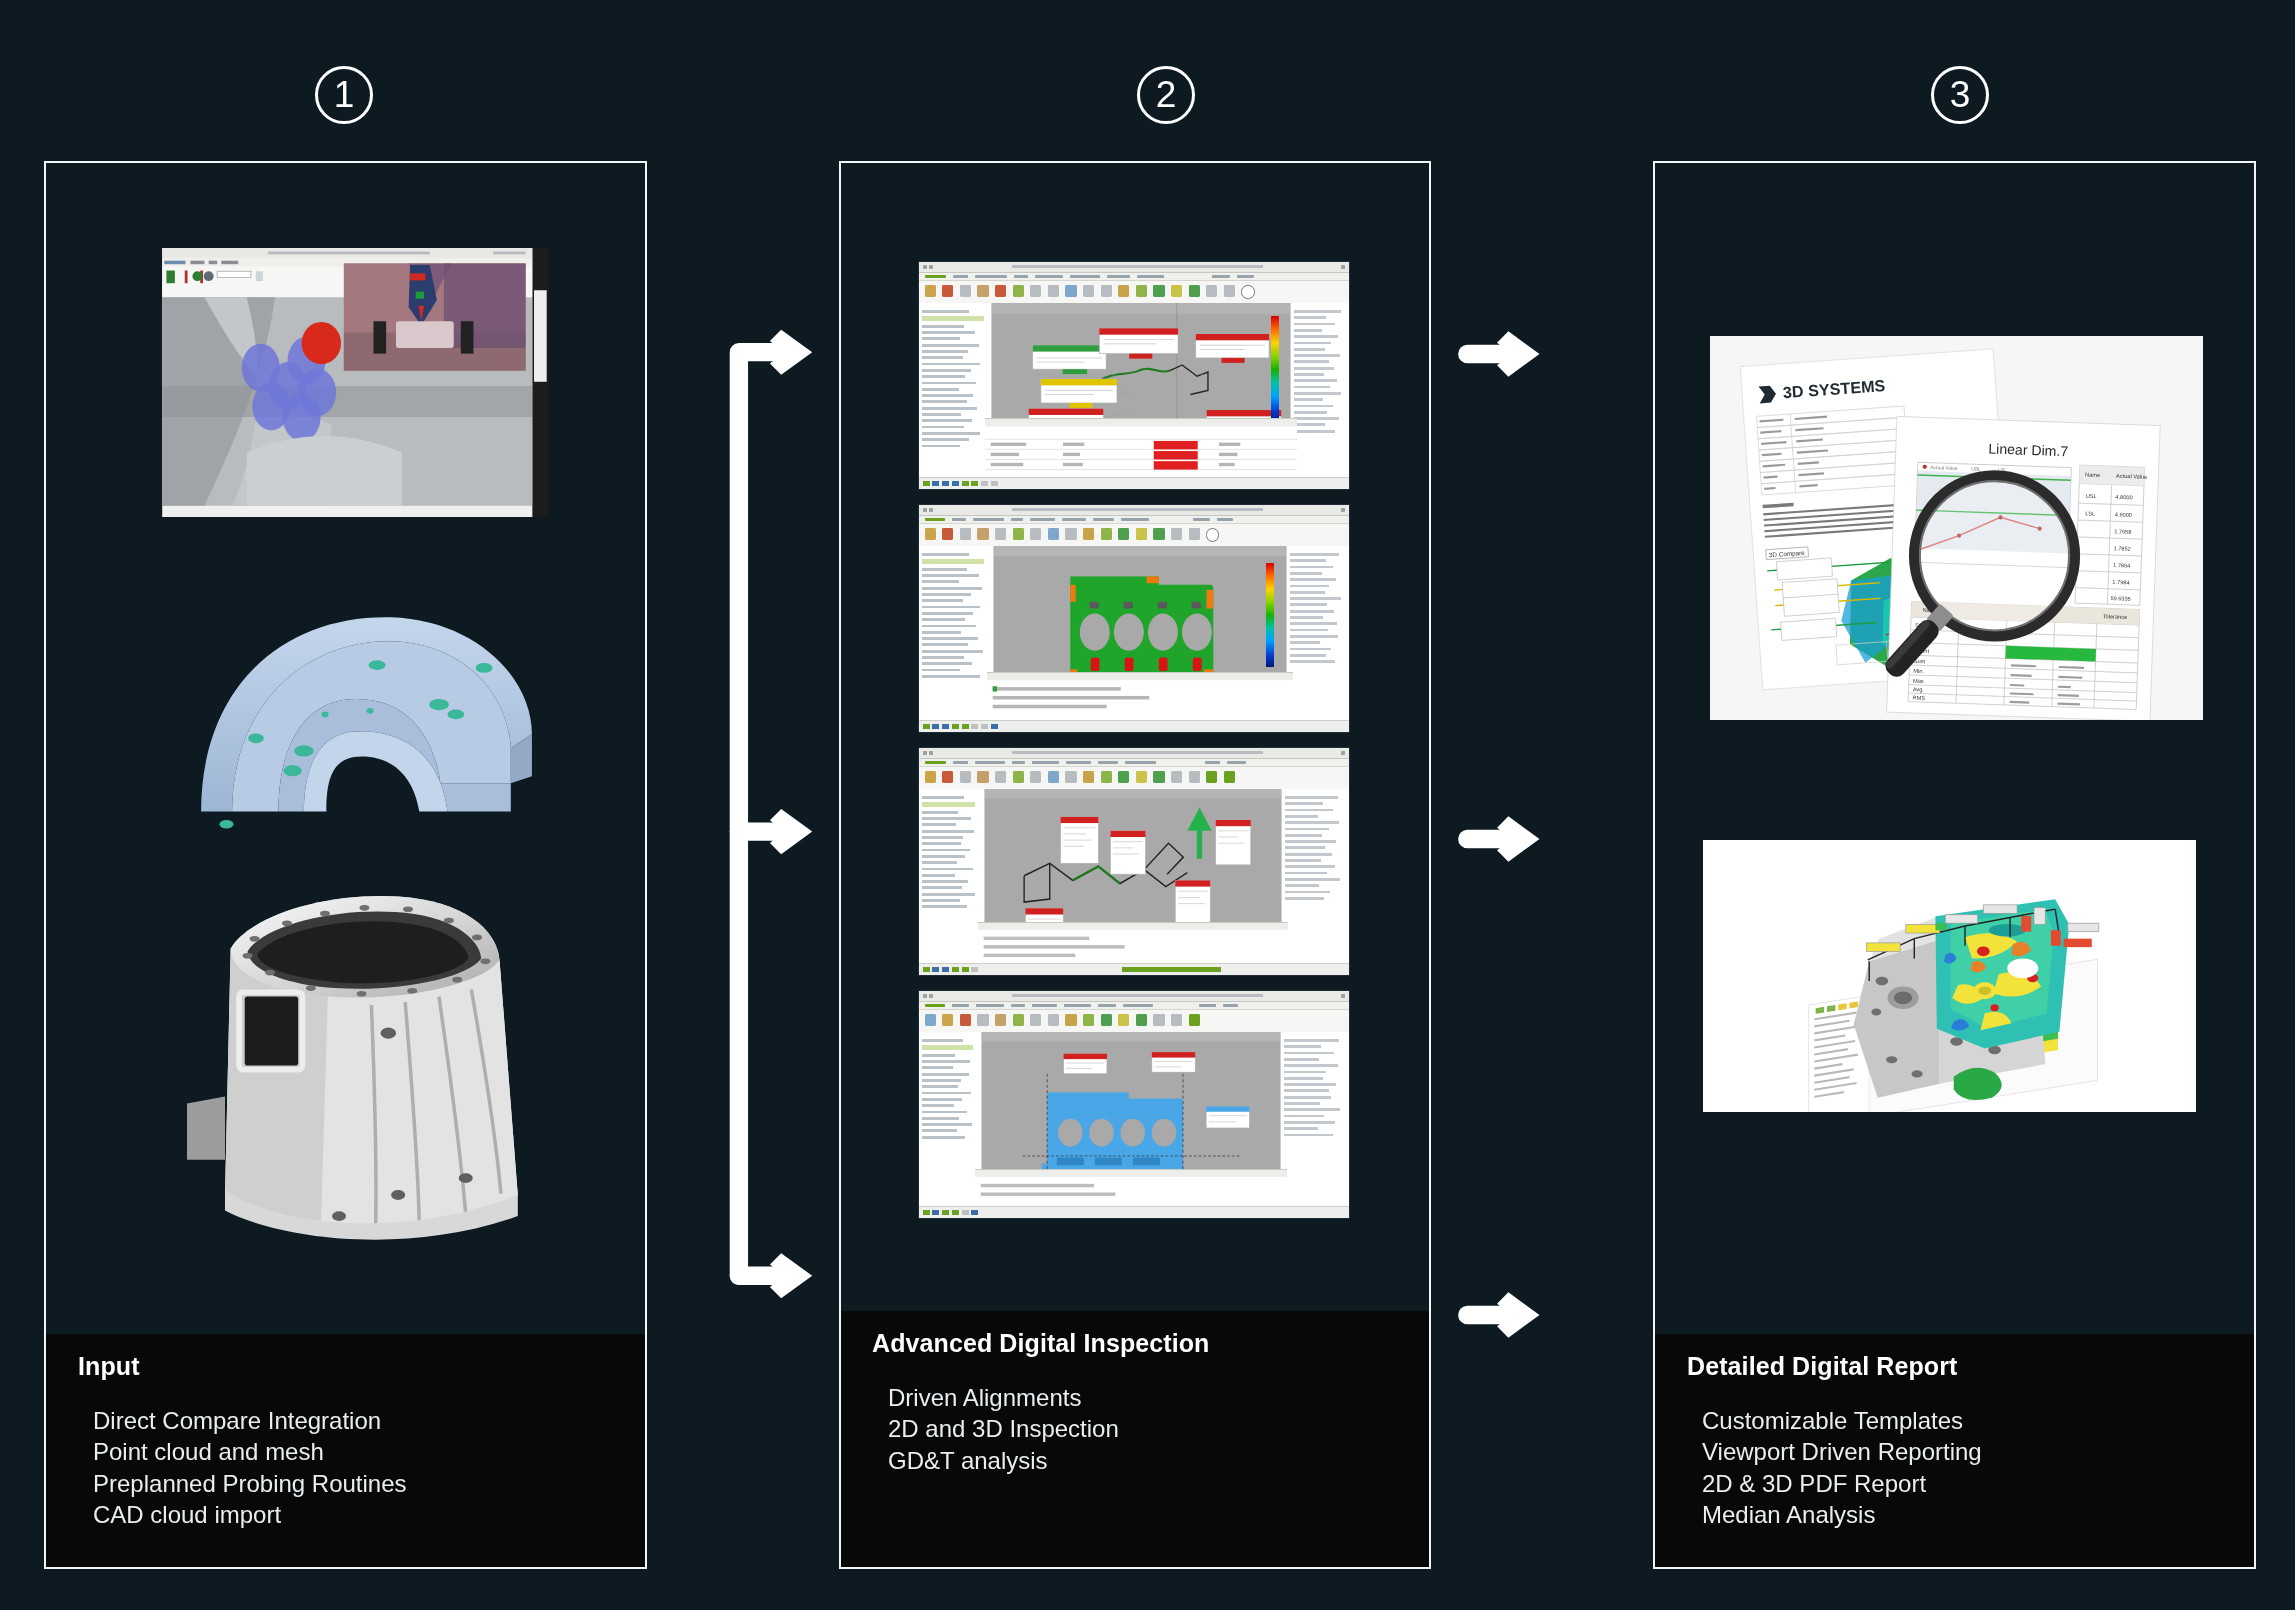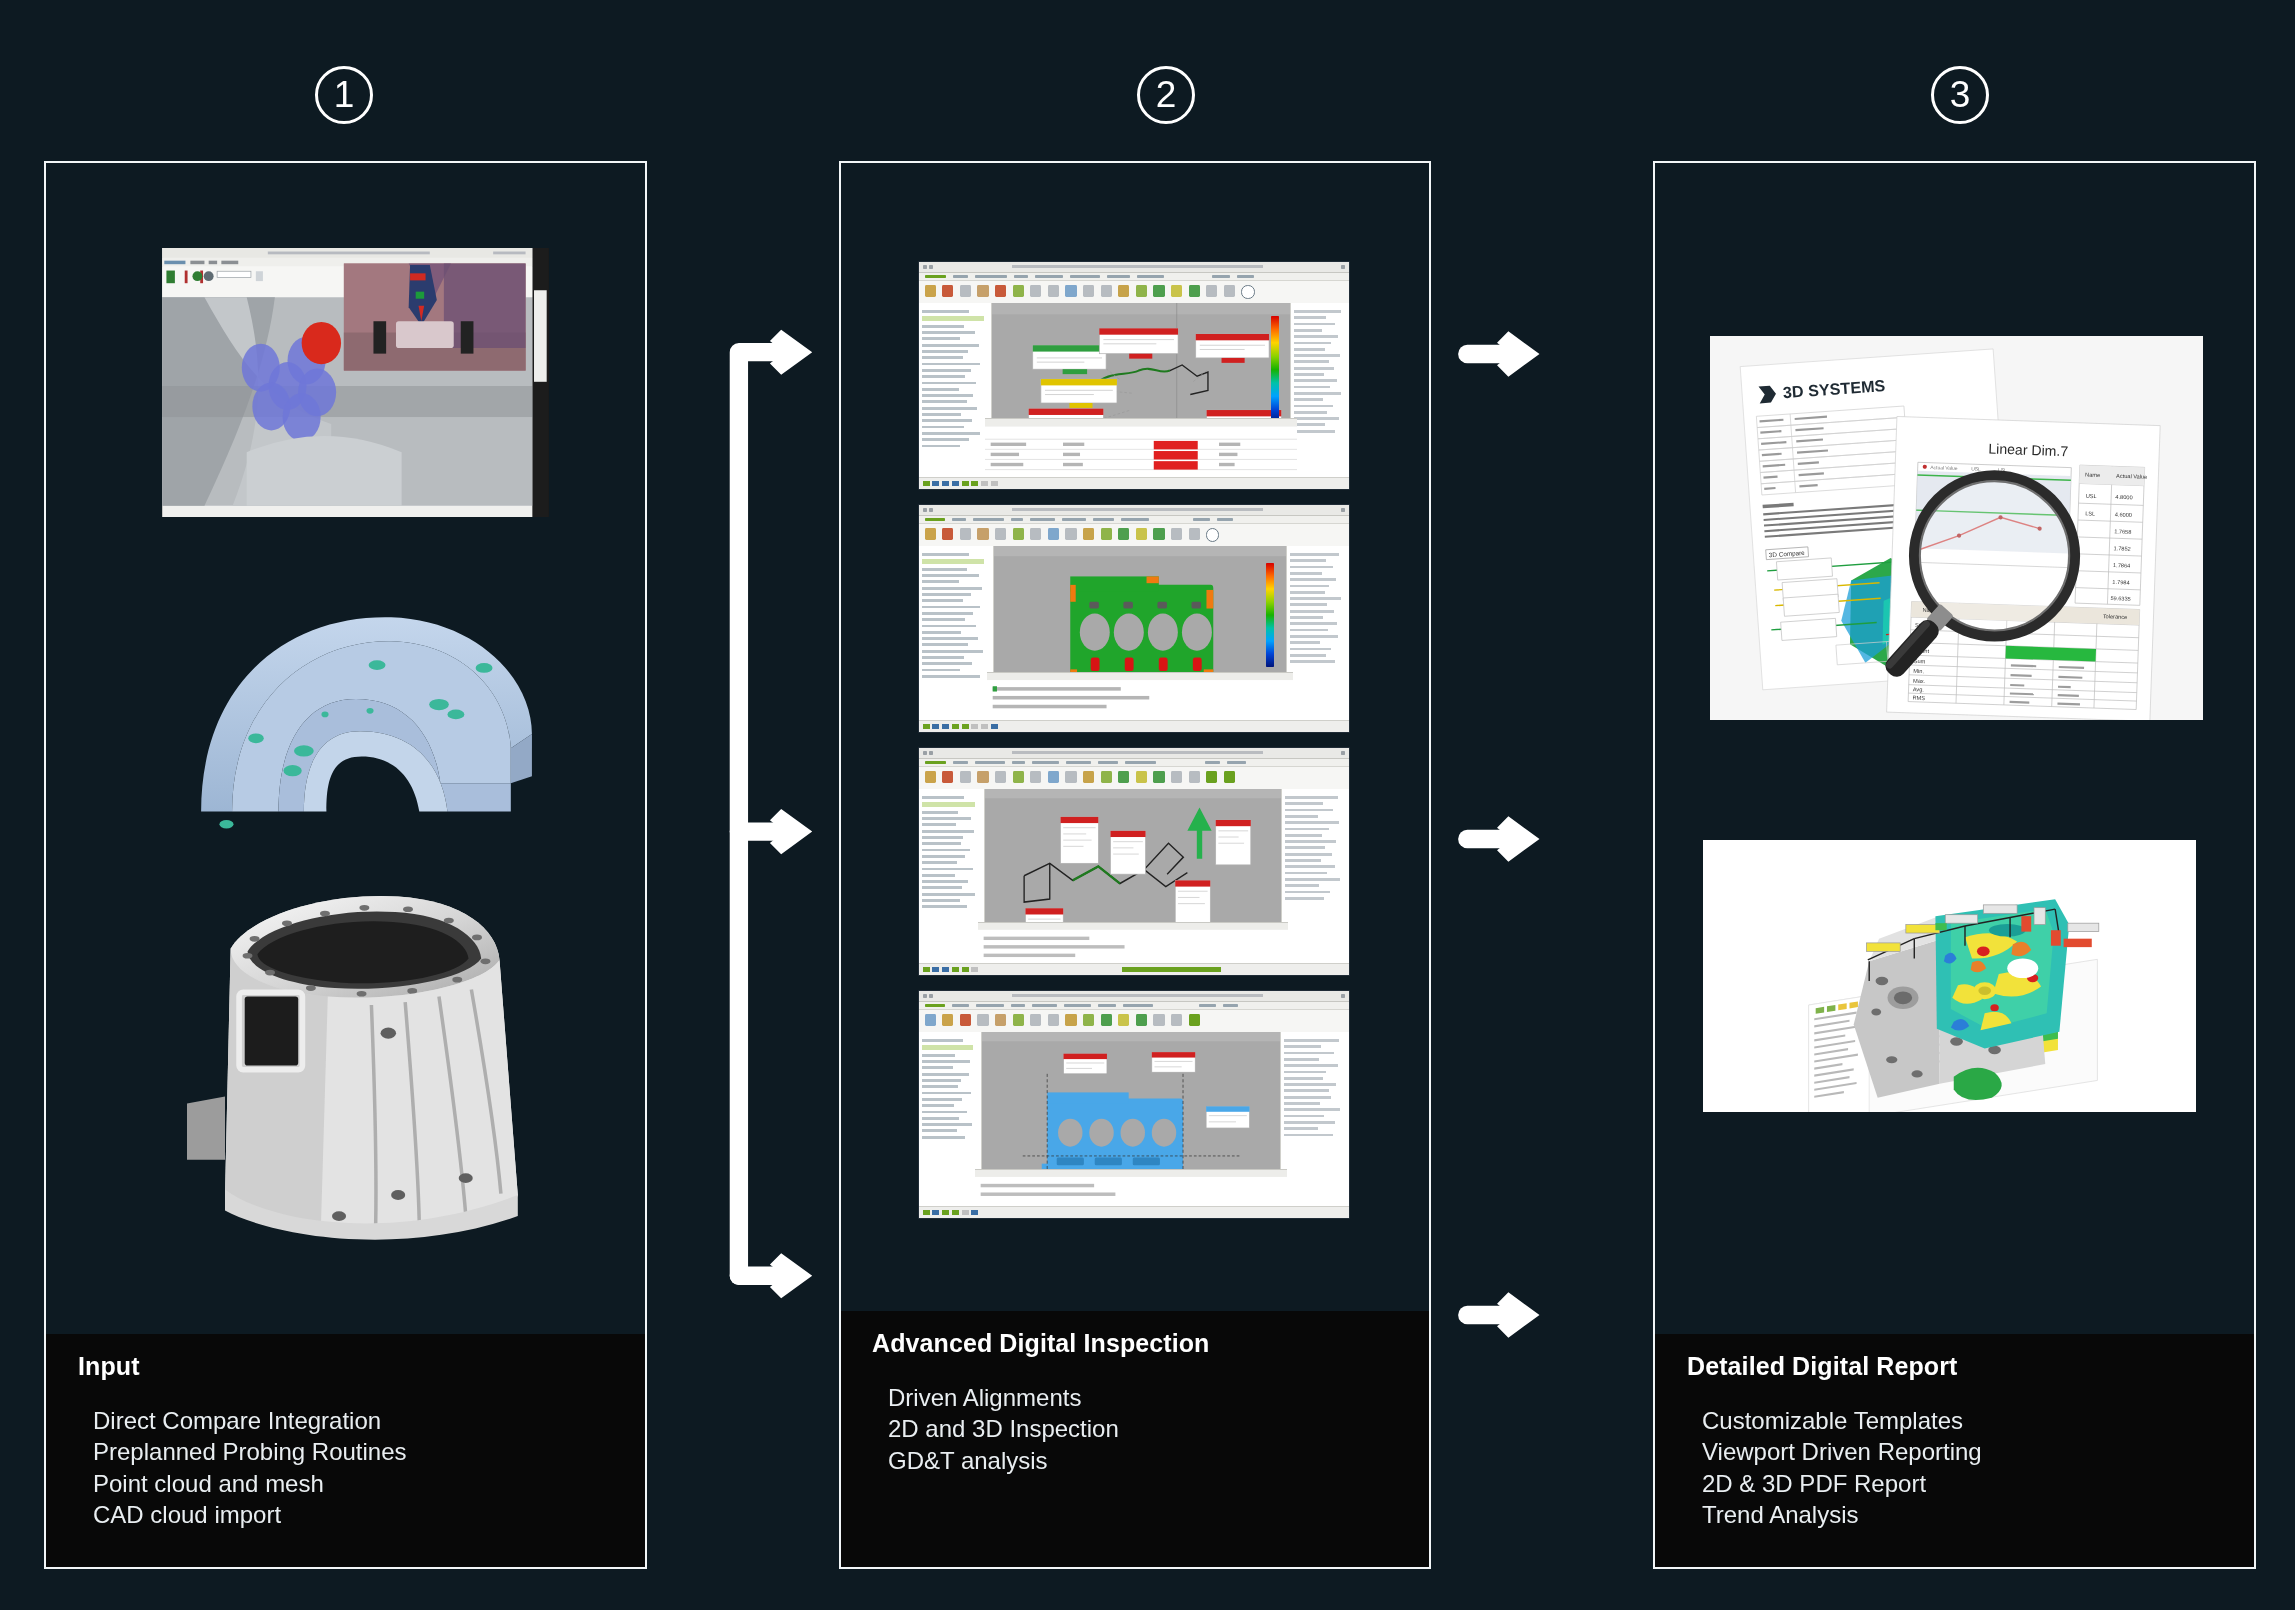--- a/index.html
+++ b/index.html
@@ -227,22 +227,22 @@
           <path d="M54 462 C120 512 300 536 470 470 L470 500 C300 560 120 528 54 492 Z" fill="#d8d8d8"></path>
         </svg>
       </div>
 
     </div>
 
     <div class="panel-footer" style="height:233px;">
       <div class="footer-title" style="padding-left:32px;">Input</div>
       <ul class="footer-list" style="padding-left:47px;">
         <li>Direct Compare Integration</li>
+        <li>Point cloud and mesh</li>
         <li>Preplanned Probing Routines</li>
-        <li>Point cloud and mesh</li>
         <li>CAD cloud import</li>
       </ul>
     </div>
   </div>
 
   <div class="arrow-wrap" style="left:705px;top:324px;">
     <svg class="arrow-svg" width="127" height="987" viewBox="0 0 180 1400">
       <g fill="none" stroke="#ffffff" stroke-width="26" stroke-linecap="round" stroke-linejoin="round">
         <path d="M48 1350 L48 40 L118 40"></path>
         <path d="M48 720 L118 720"></path>
@@ -1188,19 +1188,19 @@
       </div>
 
     </div>
 
     <div class="panel-footer" style="height:233px;">
       <div class="footer-title" style="padding-left:32px;">Detailed Digital Report</div>
       <ul class="footer-list" style="padding-left:47px;">
         <li>Customizable Templates</li>
         <li>Viewport Driven Reporting</li>
         <li>2D &amp; 3D PDF Report</li>
-        <li>Trend Analysis</li>
+        <li>Median Analysis</li>
       </ul>
     </div>
   </div>
 
 </div>
 
 
 </body></html>

